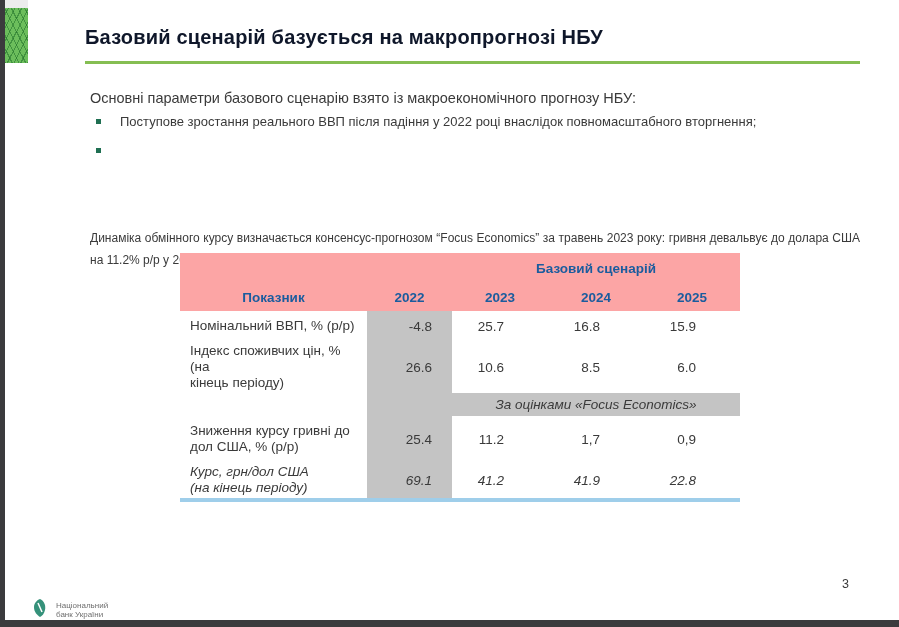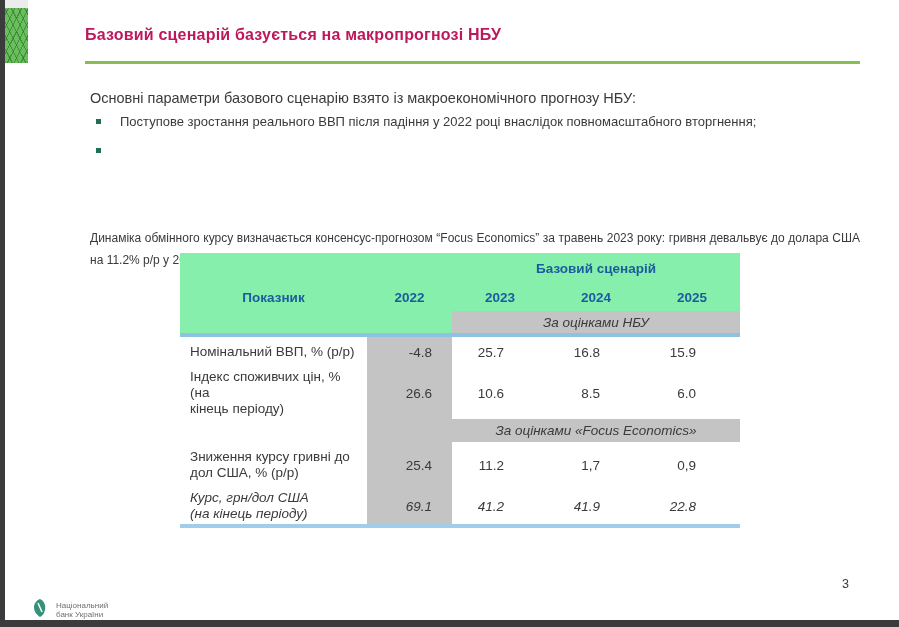--- a/index.html
+++ b/index.html
@@ -13,35 +13,35 @@
   .corner-top { position:absolute; left:5px; top:0; width:23px; height:8px; background:#ececec; }
   .pattern {
     position:absolute; left:5px; top:8px; width:23px; height:55px;
     background-color:#6cbe5c;
     background-image:
       repeating-linear-gradient(63deg,  rgba(30,110,40,.55) 0 1px, transparent 1px 6px),
       repeating-linear-gradient(-63deg, rgba(30,110,40,.55) 0 1px, transparent 1px 6px);
   }
   
   .title { position:absolute; left:85px; top:26px; width:775px;
-           font-size:16px; font-weight:bold; color:#be185d; letter-spacing:.2px; }
+           font-size:20px; font-weight:bold; color:#0f172a; letter-spacing:.2px; }
   .title-rule { position:absolute; left:85px; top:61px; width:775px; height:3px; background:#85be52; }
   
   .intro { position:absolute; left:90px; top:88px; width:770px; font-size:14.5px; line-height:20px; }
   .bullets { position:absolute; left:90px; top:111px; width:770px; margin:0; padding:0; list-style:none; }
   .bullets li { position:relative; padding-left:30px; margin:0 0 7px 0;
                 font-size:13px; line-height:22px; text-align:justify; }
   .bullets li .sq { position:absolute; left:6px; top:8px; width:5px; height:5px; background:#1f6f52; }
   .para { position:absolute; left:90px; top:183px; width:770px;
           font-size:12px; line-height:22px; text-align:justify;margin-top:44px; }
   
   .tbl-wrap { position:absolute; left:180px; top:253px; }
   table.t { border-collapse:collapse; table-layout:fixed; width:560px; font-size:13.5px; color:#3a3a3a; }
   table.t td { vertical-align:middle; overflow:hidden; }
-  .hb  { background:#86efac; color:#1a5c9e; font-weight:bold; text-align:center; }
+  .hb  { background:#fca5a5; color:#1a5c9e; font-weight:bold; text-align:center; }
   .rowA td { height:28px; }
   .rowB td { height:26px; }
   .rowC td { height:20px; border-bottom:4px solid #8fc2e2; }
   .band { background:#c4c4c4; font-style:italic; text-align:center; color:#3a3a3a; font-weight:normal; }
   .lbl  { text-align:left; padding:2px 6px 2px 10px; white-space:pre-line; line-height:16px; }
   .g22  { background:#c4c4c4; text-align:right; padding-right:20px; }
   .val  { text-align:right; padding-right:44px; }
   .r1 td { height:34px; } .r2 td { height:26px; } .r3 td { height:38px; }
   .rBand td { height:21px; } .r4 td { height:42px; }
   .r5 td { height:26px; font-style:italic; border-bottom:4px solid #9fceea; }
@@ -92,24 +92,20 @@
           <td class="hb"></td>
           <td class="hb" colspan="3">Базовий сценарій</td>
         </tr>
         <tr class="rowB">
           <td class="hb">Показник</td>
           <td class="hb">2022</td>
           <td class="hb">2023</td>
           <td class="hb">2024</td>
           <td class="hb">2025</td>
         </tr>
-        <tr class="rowC">
-          <td class="hb" colspan="2"></td>
-          <td class="band" colspan="3">За оцінками НБУ</td>
-        </tr>
 
         <tr class="r2">
           <td class="lbl">Номінальний ВВП, % (р/р)</td>
           <td class="g22">-4.8</td>
           <td class="val">25.7</td>
           <td class="val">16.8</td>
           <td class="val">15.9</td>
         </tr>
         <tr class="r3">
           <td class="lbl">Індекс споживчих цін, % (на

